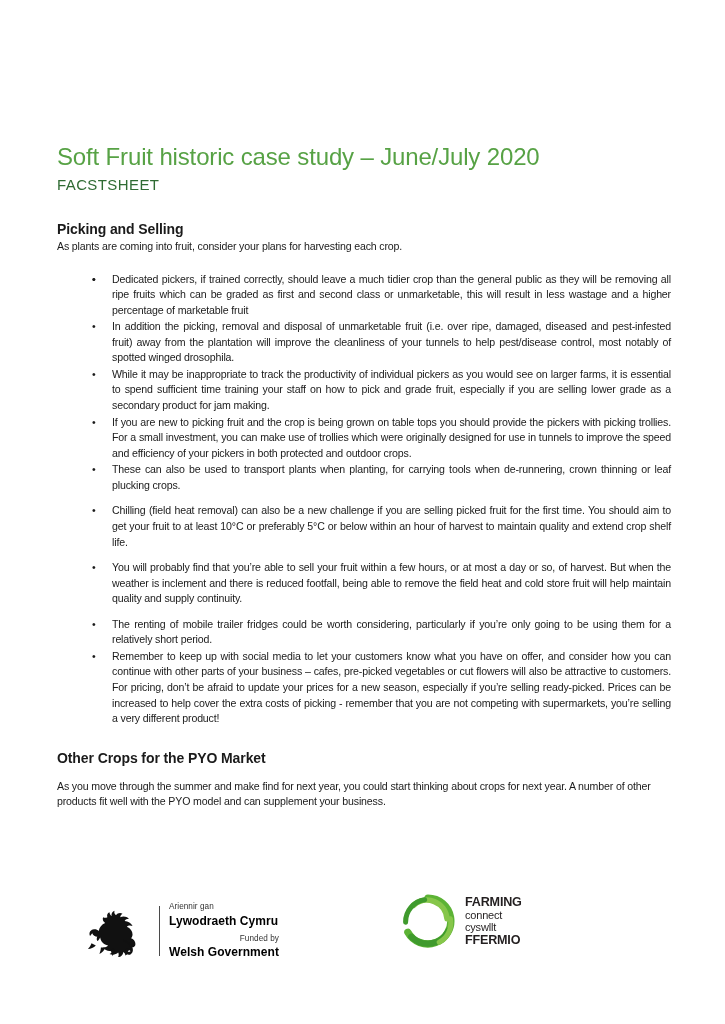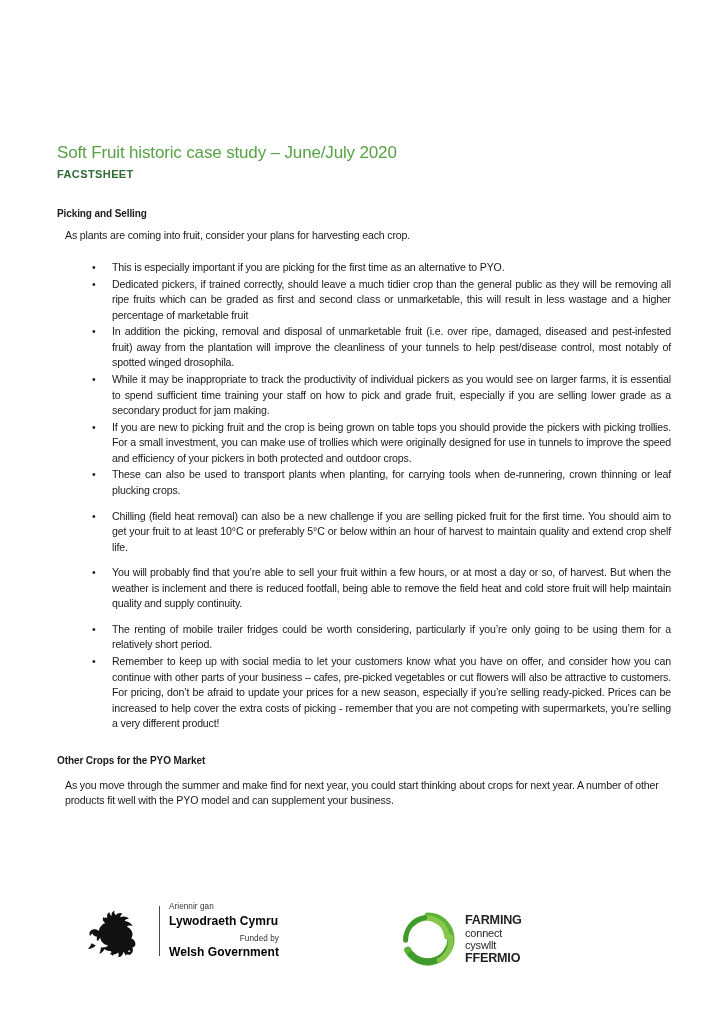--- a/index.html
+++ b/index.html
@@ -25,51 +25,51 @@
   }
   .content {
     position: absolute;
     left: 57px;
     top: 143px;
     width: 614px;
   }
 
   
   .doc-title {
-    font-size: 17px;
+    font-size: 24px;
     font-weight: 400;
     color: #57a245;
     letter-spacing: -0.15px;
     line-height: 1.15;
     margin: 0 0 5px 0;
     white-space: nowrap;
   }
   .doc-subtitle {
-    font-size: 11px;
-    font-weight: bold;
+    font-size: 15px;
+    font-weight: normal;
     color: #2f6b33;
     letter-spacing: 0.4px;
     margin: 0 0 27px 0;
   }
 
   .section-heading {
-    font-size: 10px;
+    font-size: 14px;
     font-weight: bold;
     color: #1a1a1a;
     letter-spacing: -0.1px;
     margin: 0 0 1px 0;
     line-height: 1.35;
   }
   .section-intro {
     font-size: 10.6px;
     font-weight: normal;
     color: #1a1a1a;
     line-height: 1.42;
     letter-spacing: -0.15px;
-    margin: 8px;
+    margin: 0;
   }
 
   
   .bullets {
     list-style: none;
     margin: 17px 0 0 0;
     padding: 0;
   }
   .bullets li {
     position: relative;
@@ -125,21 +125,21 @@
     line-height: 1.42;
     letter-spacing: 0.05px;
   }
   .wg-text .lbl { font-weight: normal; color:#333; }
   .wg-text .strong { font-weight: bold; font-size: 12px; color:#000; }
   .wg-text .row2 { margin-top: 3px; text-align: right; }
 
   .fc-logo {
     position: absolute;
     left: 400px;
-    top: 18px;
+    top: 0;
     display: flex;
     align-items: center;
   }
   .fc-swirl { width: 56px; height: 56px; display:block; }
   .fc-text {
     margin-left: 9px;
     line-height: 1.12;
     color: #231f20;
   }
   .fc-text .big { font-size: 12.6px; font-weight: bold; letter-spacing: -0.2px; display:block; }
@@ -156,21 +156,20 @@
 
     <div class="doc-subtitle">FACSTSHEET</div>
 
     <h2 class="section-heading">Picking and Selling</h2>
 
     <p class="section-intro">As plants are coming into fruit, consider your plans for harvesting each crop.</p>
 
     <ul class="bullets">
       <li>
         <span class="bullet-dot">•</span>
-        <span>This is especially important if you are picking for the first time as an alternative to PYO.</span>
       </li>
       <li>
         <span class="bullet-dot">•</span>
         <span>Dedicated pickers, if trained correctly, should leave a much tidier crop than the general public as they will be removing all ripe fruits which can be graded as first and second class or unmarketable, this will result in less wastage and a higher percentage of marketable fruit</span>
       </li>
       <li>
         <span class="bullet-dot">•</span>
         <span>In addition the picking, removal and disposal of unmarketable fruit (i.e. over ripe, damaged, diseased and pest-infested fruit) away from the plantation will improve the cleanliness of your tunnels to help pest/disease control, most notably of spotted winged drosophila.</span>
       </li>
       <li>

